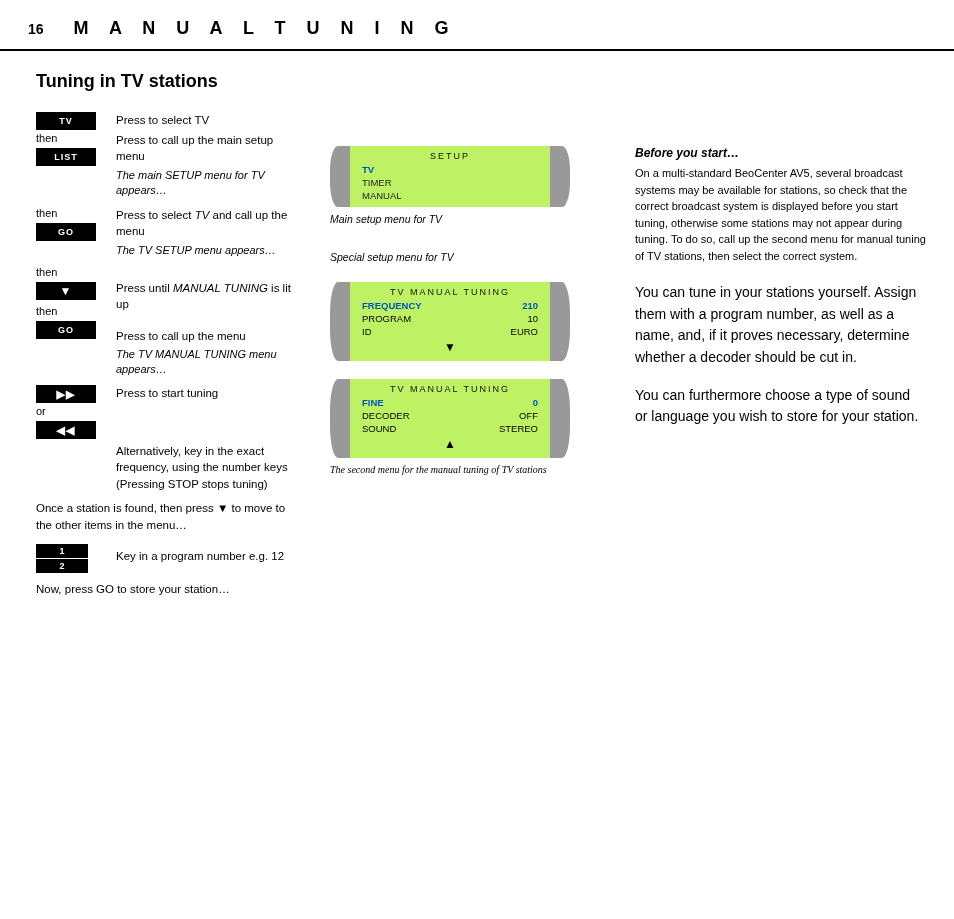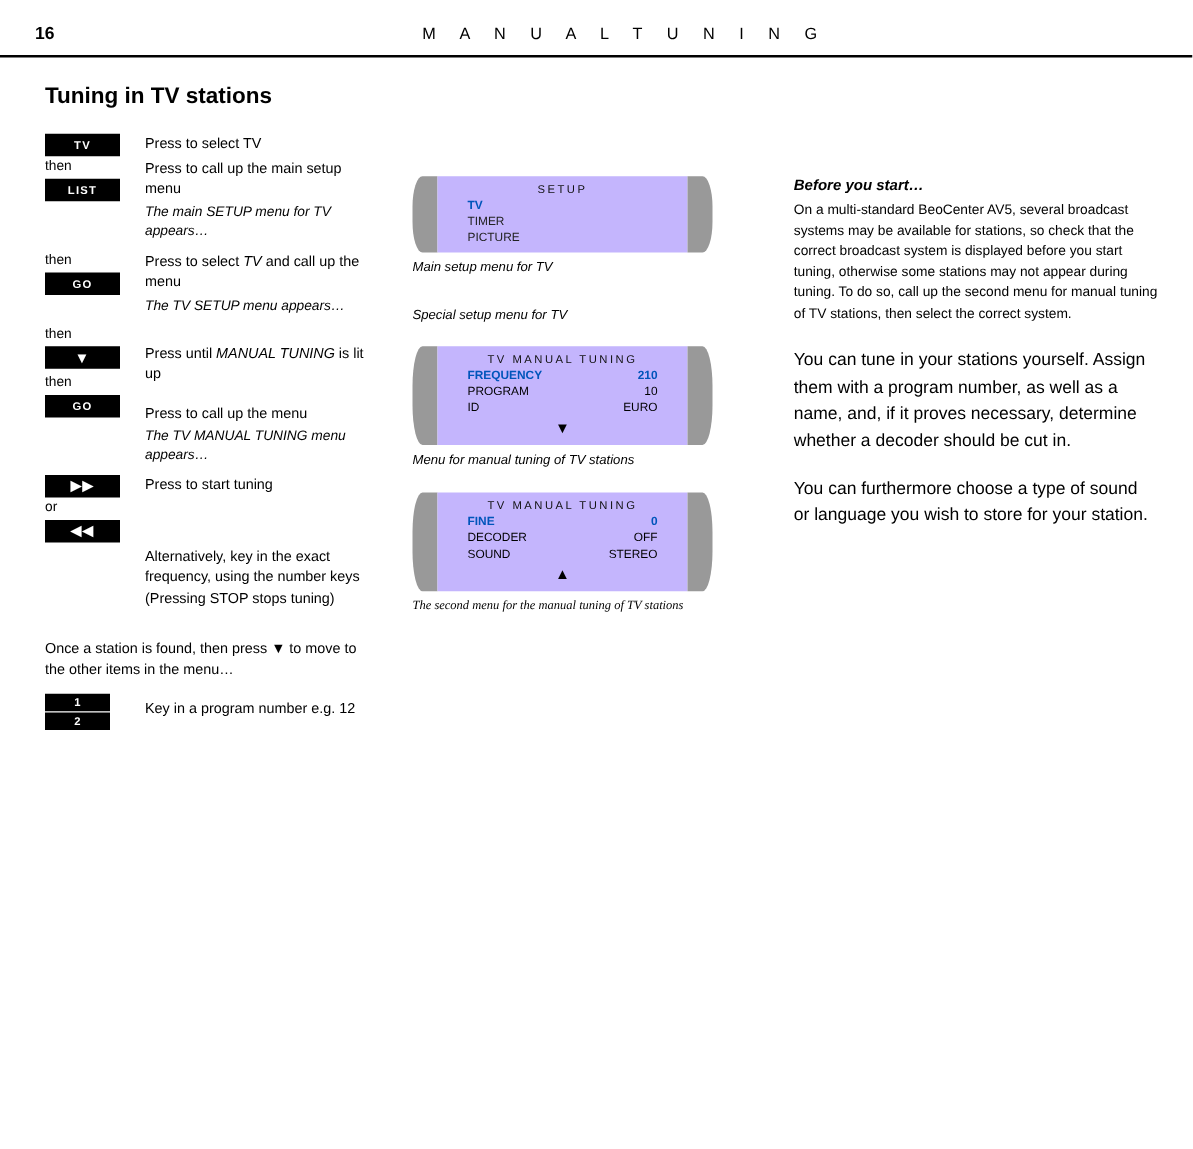--- a/index.html
+++ b/index.html
@@ -22,24 +22,24 @@
       border-bottom: 2px solid #000;
       margin-bottom: 0;
     }
     .page-number {
       font-size: 14px;
       font-weight: bold;
       margin-right: 30px;
     }
     .page-title {
       flex: 1;
-      text-align: center;
-      font-size: 13px;
+      text-align: left;
+      font-size: 18px;
       letter-spacing: 8px;
-      font-weight: normal;
+      font-weight: bold;
     }
 
     
     .main-content {
       display: flex;
       padding: 0;
       height: calc(100% - 55px);
     }
 
     
@@ -182,22 +182,22 @@
       font-size: 11px;
       line-height: 1.5;
       margin-bottom: 18px;
     }
     .main-text {
       font-size: 14px;
       line-height: 1.55;
       margin-bottom: 16px;
     }
     .tv-menu-body {
-      background: #c4b5fd;
-      padding: 5px 24px;
+      background: #bef264;
+      padding: 5px 12px;
     }
     .tv-header-row {
       text-align: center;
       font-size: 9px;
       letter-spacing: 2px;
       padding-bottom: 2px;
       color: #111;
     }
     .tv-menu-item {
       font-size: 9.5px;
@@ -278,52 +278,53 @@
       <div class="text-col">Press to start tuning</div>
     </div>
     <div class="instruction-row" style="margin-bottom:4px;">
       <div class="label-col">
         <span class="or-label">or</span>
         <span class="btn btn-wide" style="font-size:11px;">◀◀</span>
       </div>
       <div class="text-col"></div>
     </div>
 
-    <div class="instruction-row" style="margin-bottom:24px;">
+    <div class="instruction-row" style="margin-bottom:8px;">
       <div class="label-col" style="padding-top:8px;">
         
       </div>
       <div class="text-col">Alternatively, key in the exact frequency, using the number keys (Pressing STOP stops tuning)</div>
     </div>
 
     <div class="footer-note">Once a station is found, then press ▼ to move to the other items in the menu…</div>
 
     <div class="instruction-row" style="margin-bottom:4px;">
       <div class="label-col">
         <div class="num-keys">
           <div class="num-key">1</div>
           <div class="num-key">2</div>
         </div>
       </div>
       <div class="text-col" style="padding-top:4px;">Key in a program number e.g. 12</div>
     </div>
 
+    <div class="footer-note">Now, press GO to store your station…</div>
   </div>
 
   <div class="mid-col">
 
     <div class="menu-container" style="margin-top:75px;">
       <div style="display:flex; align-items:stretch; width:240px; height: auto;">
         <div style="width:20px; background:#999; border-radius: 40% 0 0 40%;"></div>
         <div style="flex:1; background:#999;">
           <div class="tv-menu-body">
             <div class="tv-header-row">SETUP</div>
             <div class="tv-menu-item blue">TV</div>
             <div class="tv-menu-item">TIMER</div>
-            <div class="tv-menu-item">PICTURE</div>
+            <div class="tv-menu-item">MANUAL</div>
           </div>
         </div>
         <div style="width:20px; background:#999; border-radius: 0 40% 40% 0;"></div>
       </div>
       <div class="menu-caption">Main setup menu for TV</div>
     </div>
 
     <div class="menu-container">
       <div style="display:flex; align-items:stretch; width:240px;">
         <div style="width:20px; background:#999; border-radius: 40% 0 0 40%;"></div>
@@ -348,21 +349,20 @@
             </div>
             <div class="tv-menu-item-row">
               <span>ID</span>
               <span>EURO</span>
             </div>
             <div class="arrow-down">▼</div>
           </div>
         </div>
         <div style="width:20px; background:#999; border-radius: 0 40% 40% 0;"></div>
       </div>
-      <div class="menu-caption">Menu for manual tuning of TV stations</div>
     </div>
 
     <div class="menu-container">
       <div style="display:flex; align-items:stretch; width:240px;">
         <div style="width:20px; background:#999; border-radius: 40% 0 0 40%;"></div>
         <div style="flex:1; background:#999;">
           <div class="tv-menu-body">
             <div class="tv-header-row">TV MANUAL TUNING</div>
             <div class="tv-menu-item-row">
               <span class="blue">FINE</span>

